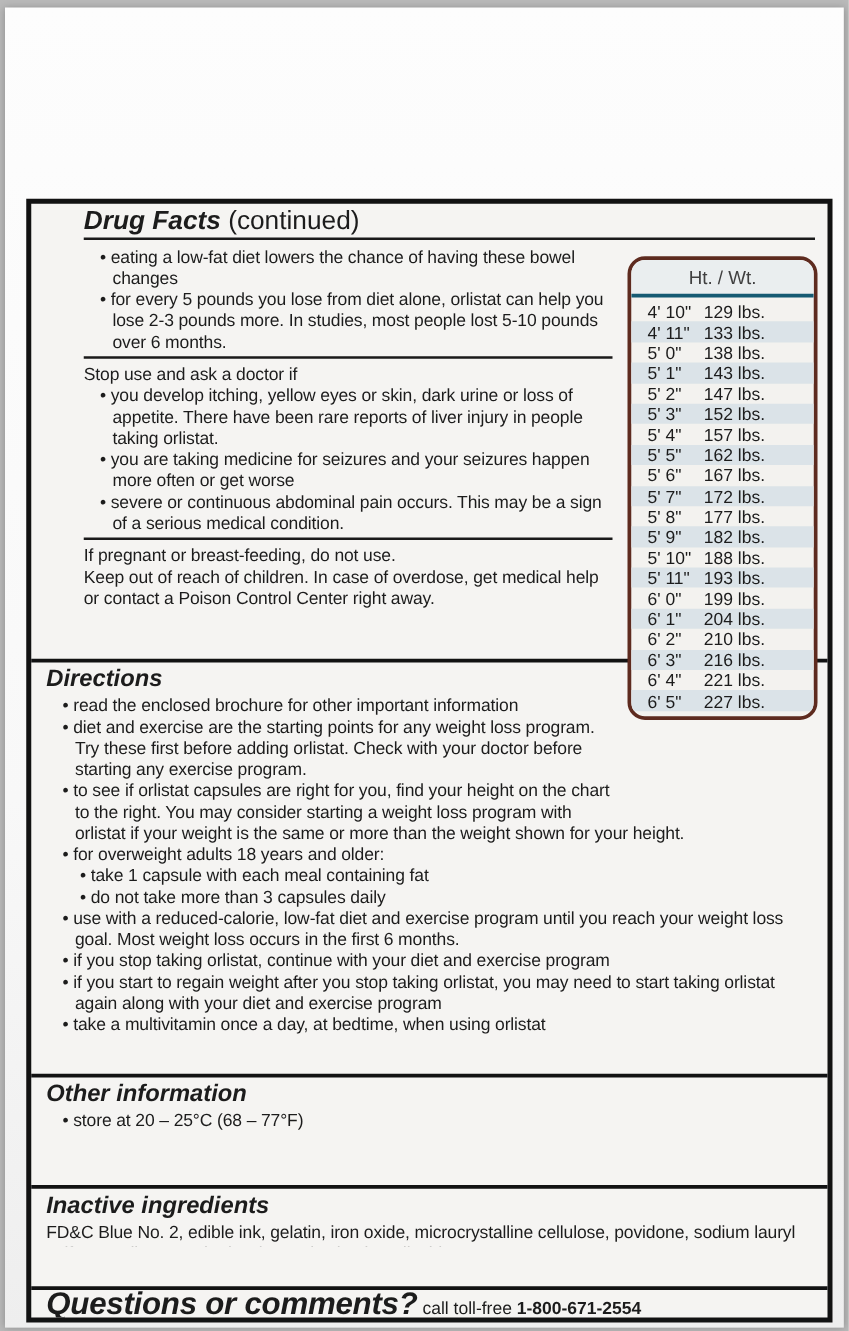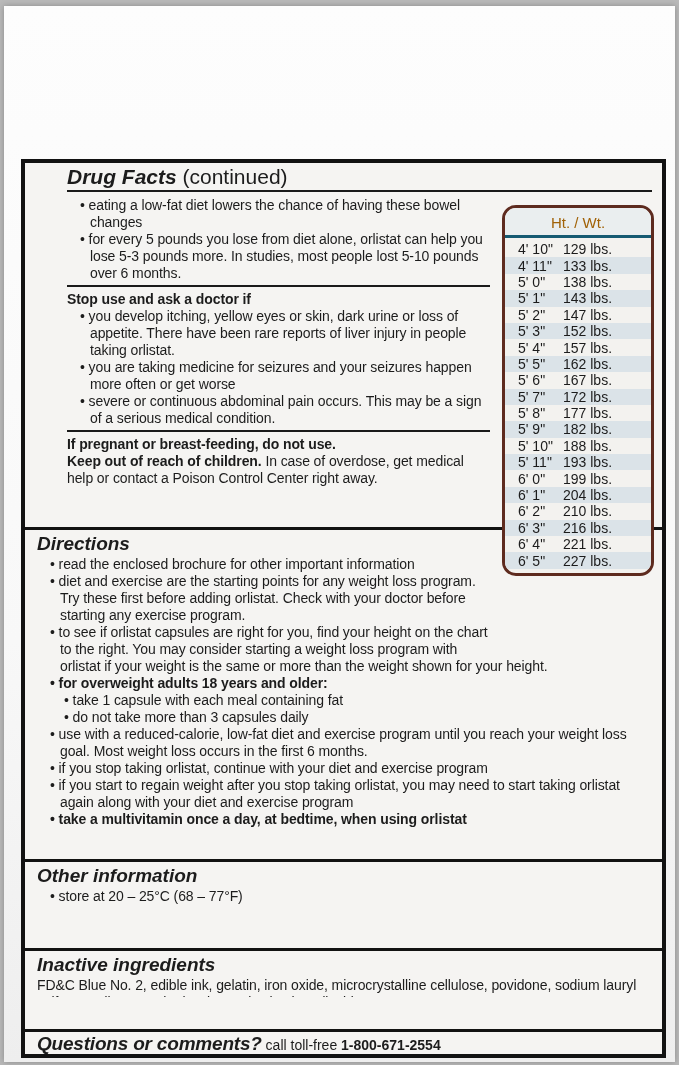--- a/index.html
+++ b/index.html
@@ -38,40 +38,40 @@
   .sec-title { font-size:19px; line-height:22px; font-style:italic; font-weight:bold; margin:1px 0 1px; }
 
   p.bullet, p.cont, p.plain {
     font-size:14px; line-height:17px; letter-spacing:-0.1px;
   }
   p.bullet { padding-left:23px; text-indent:-10px; }
   p.bullet::before { content:"\2022\00a0"; }
   p.sub { padding-left:37px; }
   p.cont { padding-left:23px; }
   .narrow { margin-right:164px; }
-  .bold { font-weight:bold; }
+  .bold { font-weight:normal; }
 
   
   .htwt {
     position:absolute; left:477px; top:42px; width:152px; height:371px;
     border:3px solid #5e2b1f; border-radius:14px;
     background:#f3f2ef; z-index:5; overflow:hidden;
   }
   .htwt-header {
     text-align:center; font-size:15px; padding:6px 0 4px;
-    background:#eaeeef; border-bottom:3px solid #155a72; color:#a16207;
+    background:#eaeeef; border-bottom:3px solid #155a72; color:#404040;
   }
   .htwt-rows { padding:3px 0 4px; }
   .htwt-row { display:flex; height:16.4px; align-items:center; font-size:14px; }
   .htwt-row:nth-of-type(even) { background:#dbe3e8; }
   .htwt-ht { width:58px; padding-left:13px; }
   .htwt-wt { flex:1; }
 
   .q-line { font-size:14px; line-height:21px; white-space:nowrap; }
-  .q-title { font-size:19px; font-style:italic; font-weight:bold; letter-spacing:-0.2px; }
+  .q-title { font-size:25px; font-style:italic; font-weight:bold; letter-spacing:-0.2px; }
   .q-phone { font-weight:bold; }
 </style>
 </head>
 <body>
 
 <div class="photo-card">
 
   <div class="label-box">
 
     <div class="htwt">
@@ -179,21 +179,21 @@
           </div>
         </div>
     </div>
 
     <div class="section s1">
       <h1 class="df-title">
         <span class="main">Drug Facts</span><span class="cont"> (continued)</span>
       </h1>
       <hr class="title-rule">
       <p class="bullet narrow">eating a low-fat diet lowers the chance of having these bowel changes</p>
-      <p class="bullet narrow">for every 5 pounds you lose from diet alone, orlistat can help you lose 5-3 pounds more. In studies, most people lost 5-10 pounds over 6 months.</p>
+      <p class="bullet narrow">for every 5 pounds you lose from diet alone, orlistat can help you lose 2-3 pounds more. In studies, most people lost 5-10 pounds over 6 months.</p>
       <hr class="thin-rule">
       <p class="plain narrow bold">Stop use and ask a doctor if</p>
       <p class="bullet narrow">you develop itching, yellow eyes or skin, dark urine or loss of appetite. There have been rare reports of liver injury in people taking orlistat.</p>
       <p class="bullet narrow">you are taking medicine for seizures and your seizures happen more often or get worse</p>
       <p class="bullet narrow">severe or continuous abdominal pain occurs. This may be a sign of a serious medical condition.</p>
       <hr class="thin-rule">
       <p class="plain narrow bold">If pregnant or breast-feeding, do not use.</p>
       <p class="plain narrow"><span class="bold">Keep out of reach of children.</span><span> In case of overdose, get medical help or contact a Poison Control Center right away.</span></p>
     </div>
 

